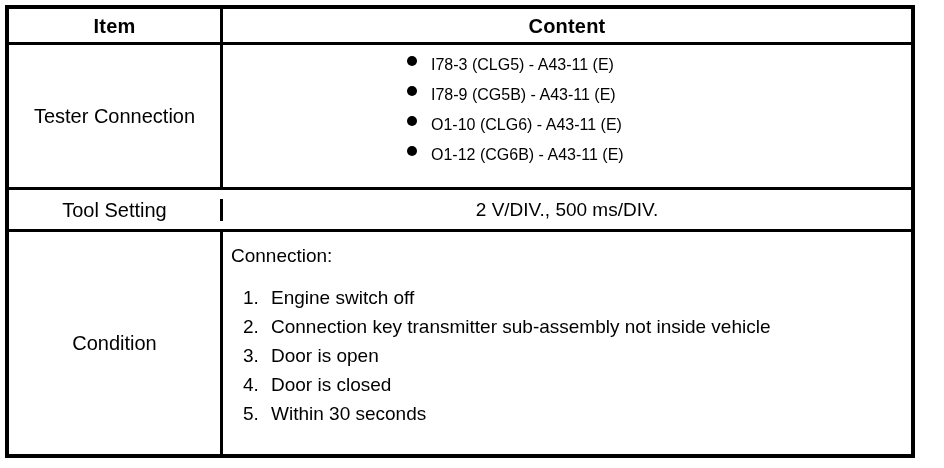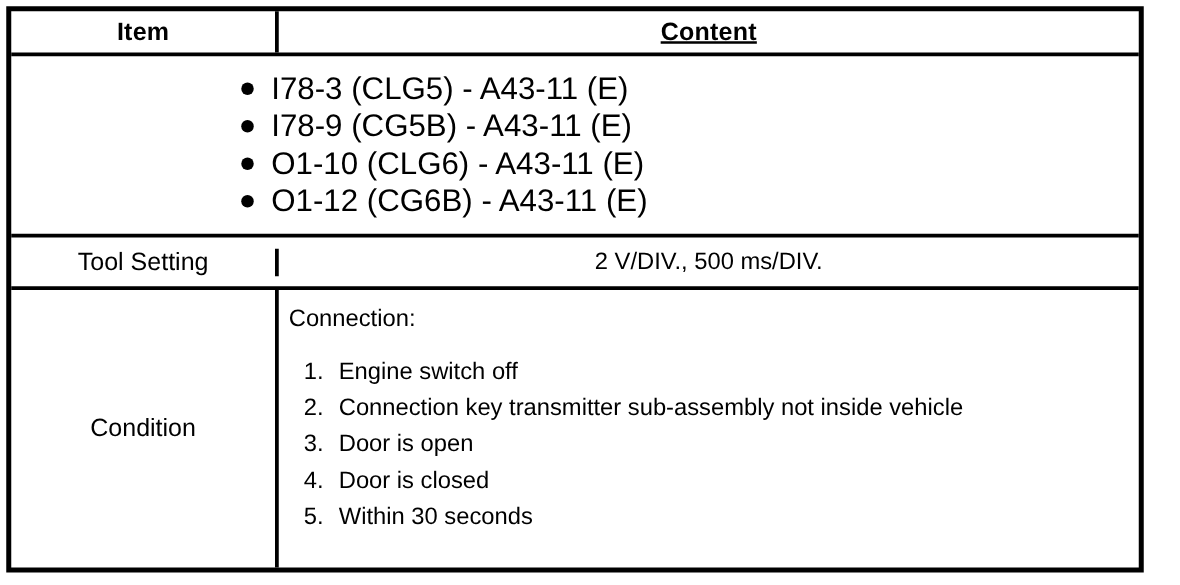--- a/index.html
+++ b/index.html
@@ -71,21 +71,20 @@
     justify-content: center;
   }
   .hdr-text {
     font-size: 20px;
     font-weight: bold;
     letter-spacing: 0.2px;
     line-height: 1;
   }
   .row-header .cell-content {
     flex-direction: row;
-    text-decoration: underline;
   }
 
   
   .row-tester { height: 145px; flex: 0 0 145px; }
   .label-text {
     font-size: 20px;
     line-height: 1.1;
     white-space: nowrap;
   }
 
@@ -94,23 +93,23 @@
     margin: 0;
     padding: 0;
     display: flex;
     flex-direction: column;
     align-items: flex-start;
     
     padding-left: 184px;
   }
   .bullet-list li {
     display: flex;
-    align-items: center;
+    align-items: flex-start;
     height: 30px;
-    font-size: 25px;
+    font-size: 16px;
     white-space: nowrap;
   }
   .bullet-dot {
     width: 10px;
     height: 10px;
     border-radius: 50%;
     background: #000000;
     flex: 0 0 10px;
     margin-right: 14px;
   }
@@ -171,20 +170,23 @@
     <div class="trow row-header">
       <div class="cell-item">
         <span class="hdr-text">Item</span>
       </div>
       <div class="cell-content">
         <span class="hdr-text">Content</span>
       </div>
     </div>
 
     <div class="trow row-tester">
+      <div class="cell-item">
+        <span class="label-text">Tester Connection</span>
+      </div>
       <div class="cell-content">
         <ul class="bullet-list">
           <li>
             <span class="bullet-dot"></span>
             <span>I78-3 (CLG5) - A43-11 (E)</span>
           </li>
           <li>
             <span class="bullet-dot"></span>
             <span>I78-9 (CG5B) - A43-11 (E)</span>
           </li>

